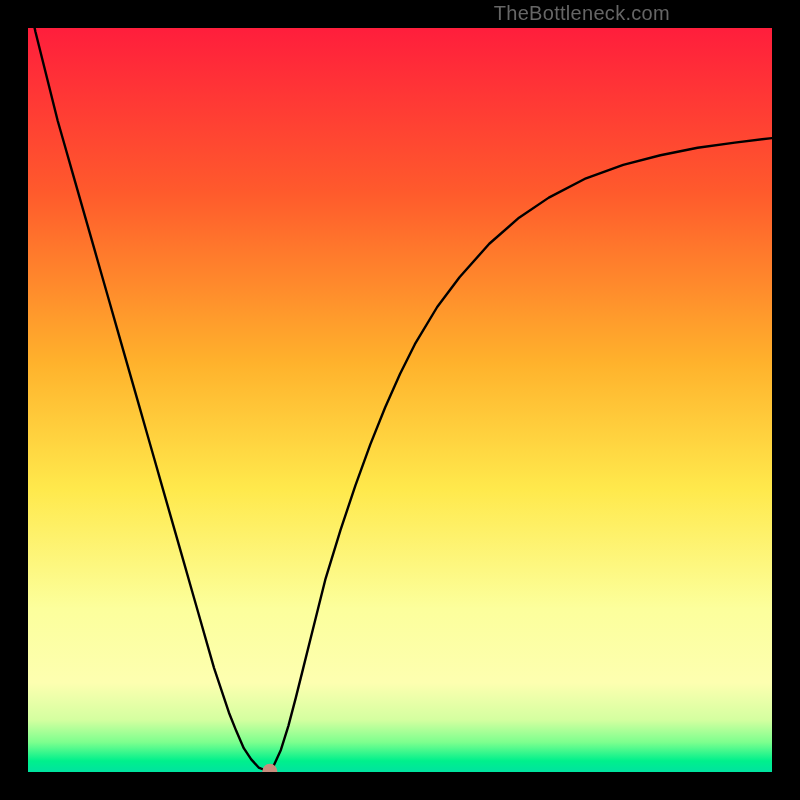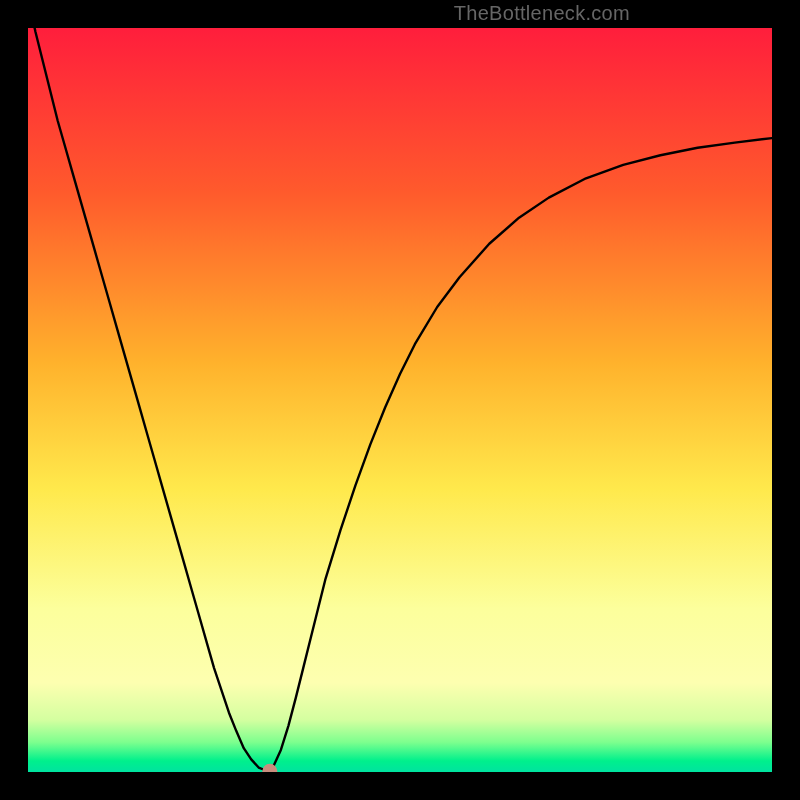--- a/index.html
+++ b/index.html
@@ -8,20 +8,21 @@
     width: 800px;
     height: 800px;
     background: #000;
     font-family: Arial, Helvetica, sans-serif;
   }
   .frame {
     position: relative;
     width: 636px;
     height: 800px;
     background: #000;
+    padding-left: 40px;
   }
   .watermark {
     position: absolute;
     top: 2px;
     right: 6px;
     color: #666;
     font-size: 20px;
     font-weight: 500;
     letter-spacing: 0.3px;
     z-index: 5;

